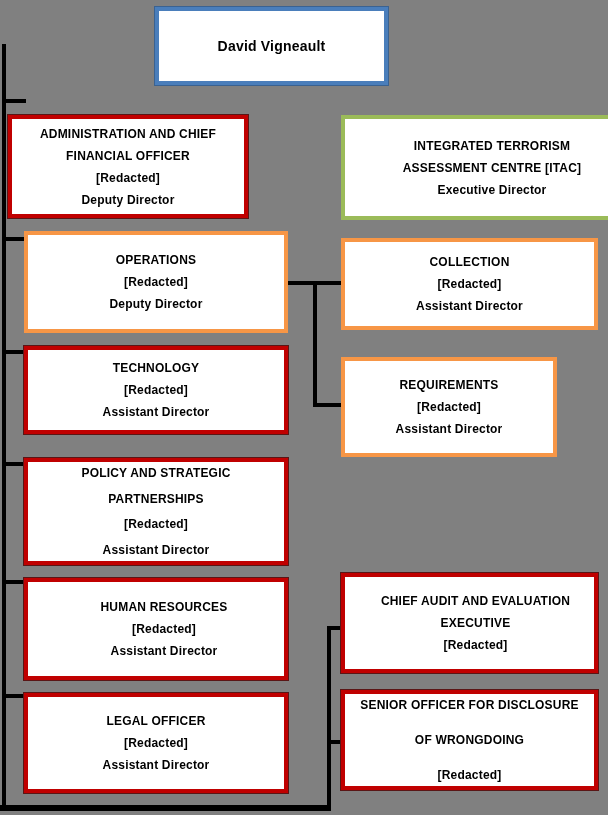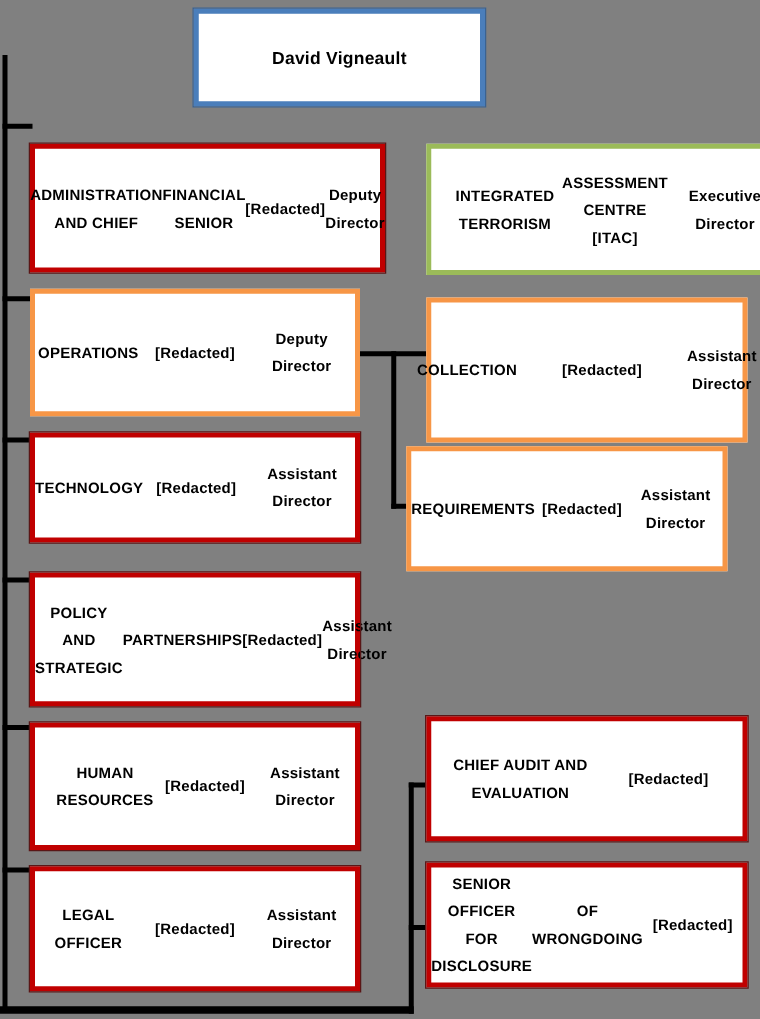--- a/index.html
+++ b/index.html
@@ -10,20 +10,21 @@
     background: #808080;
     overflow: hidden;
     font-family: "Liberation Sans", sans-serif;
   }
   .box {
     position: absolute;
     background: #ffffff;
     box-sizing: border-box;
     border: 4px solid #c00000;
     display: flex;
+    flex-direction: column;
     justify-content: center;
     align-items: center;
     text-align: center;
     color: #000000;
     font-weight: bold;
     font-size: 12px;
     line-height: 22px;
     letter-spacing: 0.2px;
   }
   .box .bline { width: 100%; }
@@ -57,23 +58,23 @@
   <div class="conn" style="left:313px; top:281px; width:4px; height:126px;"></div>
   <div class="conn" style="left:313px; top:403px; width:28px; height:4px;"></div>
   <div class="conn" style="left:327px; top:626px; width:4px; height:185px;"></div>
   <div class="conn" style="left:327px; top:626px; width:16px; height:4px;"></div>
   <div class="conn" style="left:327px; top:740px; width:16px; height:4px;"></div>
 
   <div class="box b-blue director" style="left:155px; top:7px; width:233px; height:78px;">
     <div class="bline">David Vigneault</div>
   </div>
 
-  <div class="box b-red" style="left:24px; top:115px; width:284px; height:103px;text-align:center;">
+  <div class="box b-red" style="left:8px; top:115px; width:240px; height:103px;text-align:center;">
     <div class="bline">ADMINISTRATION AND CHIEF</div>
-    <div class="bline">FINANCIAL SENIOR</div>
+    <div class="bline">FINANCIAL OFFICER</div>
     <div class="bline">[Redacted]</div>
     <div class="bline">Deputy Director</div>
   </div>
 
   <div class="box b-orange" style="left:24px; top:231px; width:264px; height:102px;">
     <div class="bline">OPERATIONS</div>
     <div class="bline">[Redacted]</div>
     <div class="bline">Deputy Director</div>
   </div>
 
@@ -101,34 +102,35 @@
     <div class="bline">[Redacted]</div>
     <div class="bline">Assistant Director</div>
   </div>
 
   <div class="box b-green" style="left:341px; top:115px; width:287px; height:105px;padding-left:15px;">
     <div class="bline">INTEGRATED TERRORISM</div>
     <div class="bline">ASSESSMENT CENTRE [ITAC]</div>
     <div class="bline">Executive Director</div>
   </div>
 
-  <div class="box b-orange" style="left:341px; top:238px; width:257px; height:116px;gap:36px;">
+  <div class="box b-orange" style="left:341px; top:238px; width:257px; height:92px;">
     <div class="bline">COLLECTION</div>
     <div class="bline">[Redacted]</div>
     <div class="bline">Assistant Director</div>
   </div>
 
-  <div class="box b-orange" style="left:325px; top:357px; width:257px; height:100px;">
+  <div class="box b-orange" style="left:341px; top:357px; width:216px; height:100px;">
     <div class="bline">REQUIREMENTS</div>
     <div class="bline">[Redacted]</div>
     <div class="bline">Assistant Director</div>
   </div>
 
   <div class="box b-red" style="left:341px; top:573px; width:257px; height:100px;padding-left:12px;">
     <div class="bline">CHIEF AUDIT AND EVALUATION</div>
+    <div class="bline">EXECUTIVE</div>
     <div class="bline">[Redacted]</div>
   </div>
 
   <div class="box b-red" style="left:341px; top:690px; width:257px; height:100px;justify-content:space-between;">
     <div class="bline">SENIOR OFFICER FOR DISCLOSURE</div>
     <div class="bline">OF WRONGDOING</div>
     <div class="bline">[Redacted]</div>
   </div>
 
 </div>

